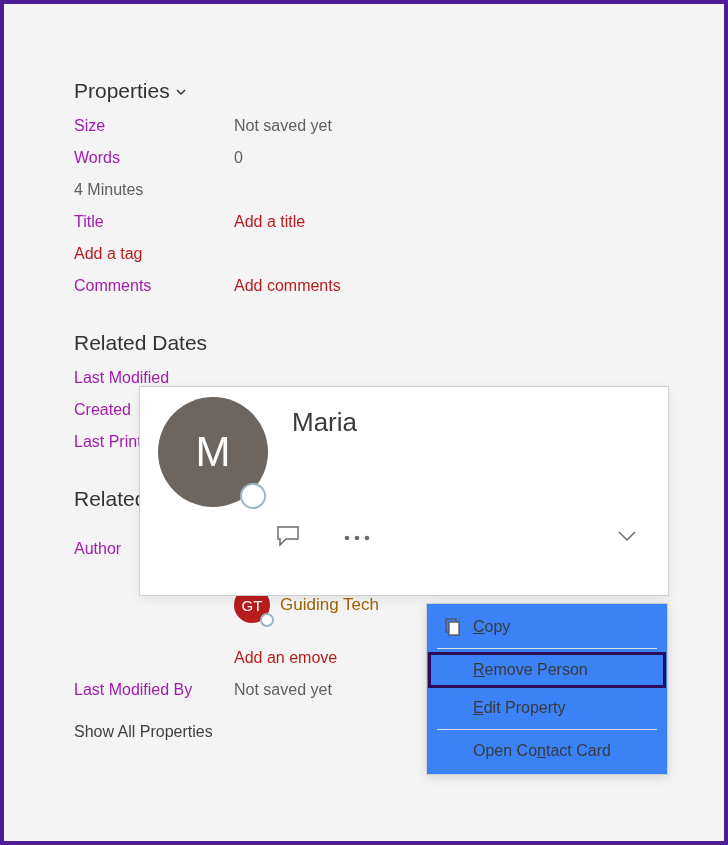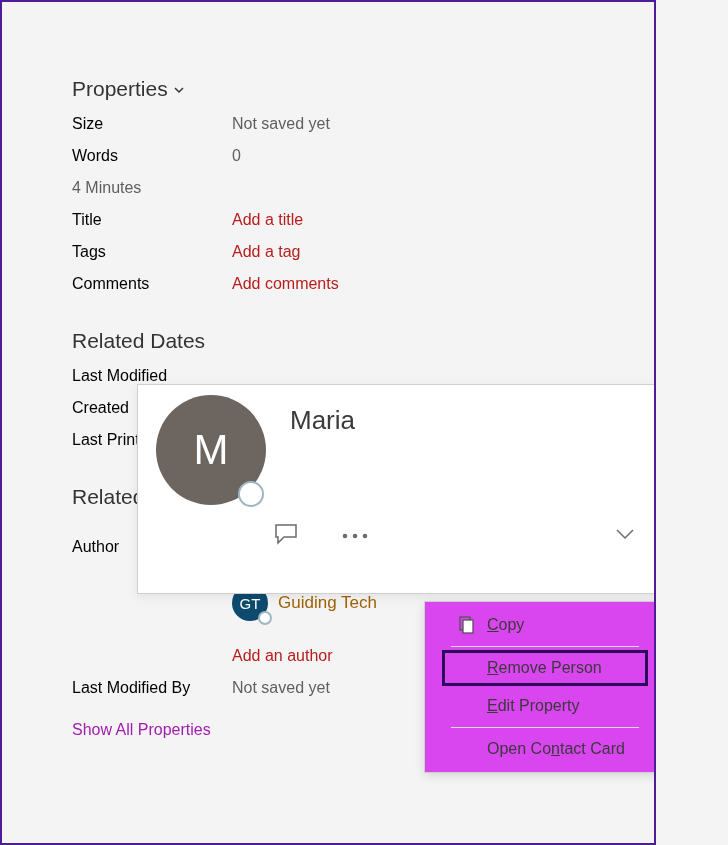--- a/index.html
+++ b/index.html
@@ -4,63 +4,63 @@
 <style>
   * { box-sizing: border-box; }
   html, body {
     margin: 0; padding: 0;
     width: 728px; height: 845px;
     font-family: "Segoe UI", Arial, sans-serif;
     background: #f4f4f4;
     color: #3a3a3a;
   }
   .frame {
-    width: 656px; height: 845px;
-    border: 2px solid #4c1d95;
+    width: 728px; height: 845px;
+    border: 4px solid #4c1d95;
     position: relative;
     overflow: hidden;
   }
   .content { padding: 75px 70px 0 70px; }
   .section-title {
     font-size: 21px;
     color: #333333;
     margin-bottom: 14px;
     display: flex;
     align-items: center;
   }
   .props-drop { display: flex; align-items: center; cursor: default; }
   .chev-small { margin-left: 5px; display: inline-block; }
   .plist { font-size: 16px; }
   .prow { display: flex; margin-bottom: 14px; }
-  .plabel { width: 160px; color: #000000; }
+  .plabel { width: 160px; color: #a21caf; }
   .pvalue { color: #5f5f5f; }
   .placeholder { color: #b91c1c; cursor: text; }
   .section-gap { height: 22px; }
   .link {
-    color: #a21caf;
+    color: #404040;
     font-size: 16px;
     cursor: pointer;
     margin-top: 10px;
     display: inline-block;
   }
 
   .author-row {
     display: flex; align-items: center;
     margin-bottom: 12px;
   }
   .avatar {
     width: 36px; height: 36px;
     border-radius: 50%;
     display: flex; align-items: center; justify-content: center;
     color: #fff; font-size: 15px;
     position: relative;
     margin-right: 10px;
   }
   .avatar.gray { background: #6d6560; }
-  .avatar.purple { background: #0c4a6e; }
+  .avatar.purple { background: #b91c1c; }
   .presence {
     position: absolute; right: -4px; bottom: -4px;
     width: 14px; height: 14px; border-radius: 50%;
     background: #fff; border: 2px solid #9db7c2;
   }
   .author-name { color: #a16207; font-size: 17px; }
 
   
   .contact-card {
     position: absolute;
@@ -95,24 +95,24 @@
     padding: 18px 30px 0 136px;
   }
   .cc-icon { margin-right: 40px; color: #6b6b6b; cursor: pointer; }
   .cc-expand { margin-left: auto; color: #6b6b6b; cursor: pointer; }
 
   
   .ctx-menu {
     position: absolute;
     left: 422px; top: 599px;
     width: 242px;
-    background: #d946ef;
+    background: #3b82f6;
     border: 1px solid #cfcfcf;
     box-shadow: 0 3px 10px rgba(0,0,0,0.12);
-    padding: 4px 16px;
+    padding: 4px 0;
   }
   .ctx-item {
     display: flex; align-items: center;
     padding: 10px 16px;
     font-size: 16px; color: #3a3a3a;
     cursor: default;
     position: relative;
   }
   .ctx-icon { width: 26px; display: inline-flex; color: #555; }
   .ctx-text { margin-left: 4px; }
@@ -151,21 +151,20 @@
         <div class="pvalue">0</div>
       </div>
       <div class="prow">
         <div class="pvalue">4 Minutes</div>
       </div>
       <div class="prow">
         <div class="plabel">Title</div>
         <div class="pvalue placeholder">Add a title</div>
       </div>
       <div class="prow">
-        <div class="plabel">Tags</div>
         <div class="pvalue placeholder">Add a tag</div>
       </div>
       <div class="prow">
         <div class="plabel">Comments</div>
         <div class="pvalue placeholder">Add comments</div>
       </div>
     </div>
 
     <div class="section-gap"></div>
 
@@ -203,21 +202,21 @@
         <div class="author-row">
           <div class="avatar purple">
             <span>GT</span>
             <span class="presence"></span>
           </div>
           <div class="author-name">Guiding Tech</div>
         </div>
       </div>
       <div class="prow">
         <div class="plabel"></div>
-        <div class="pvalue placeholder">Add an author</div>
+        <div class="pvalue placeholder">Add an emove</div>
       </div>
       <div class="prow">
         <div class="plabel">Last Modified By</div>
         <div class="pvalue">Not saved yet</div>
       </div>
     </div>
 
     <span class="link">Show All Properties</span>
   </div>
 

